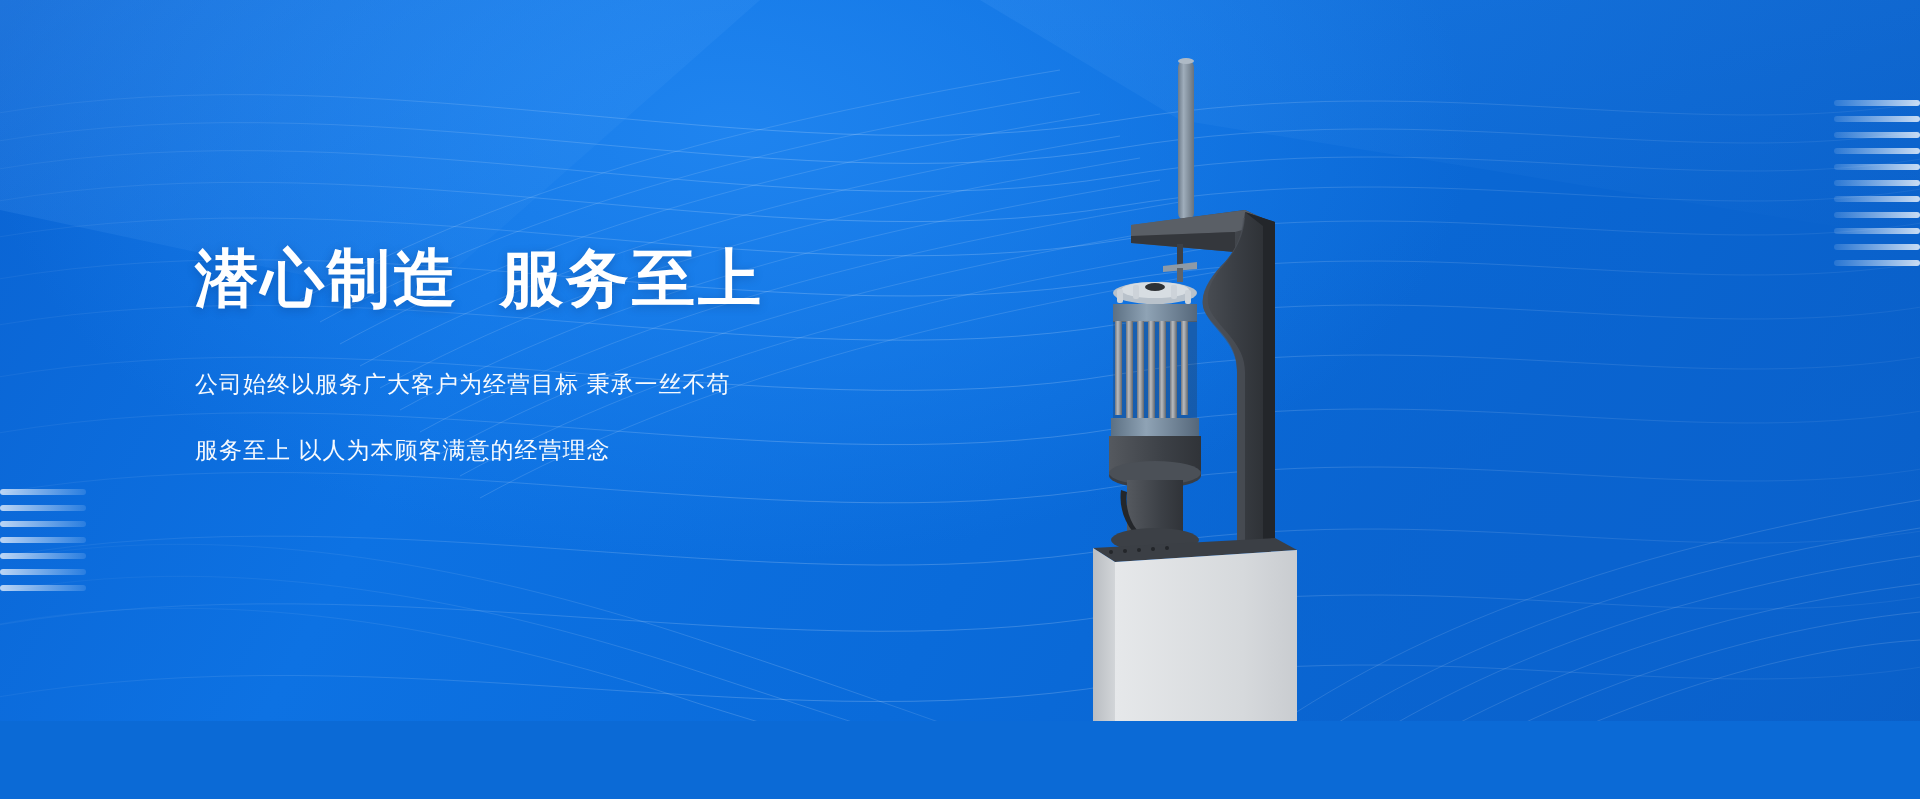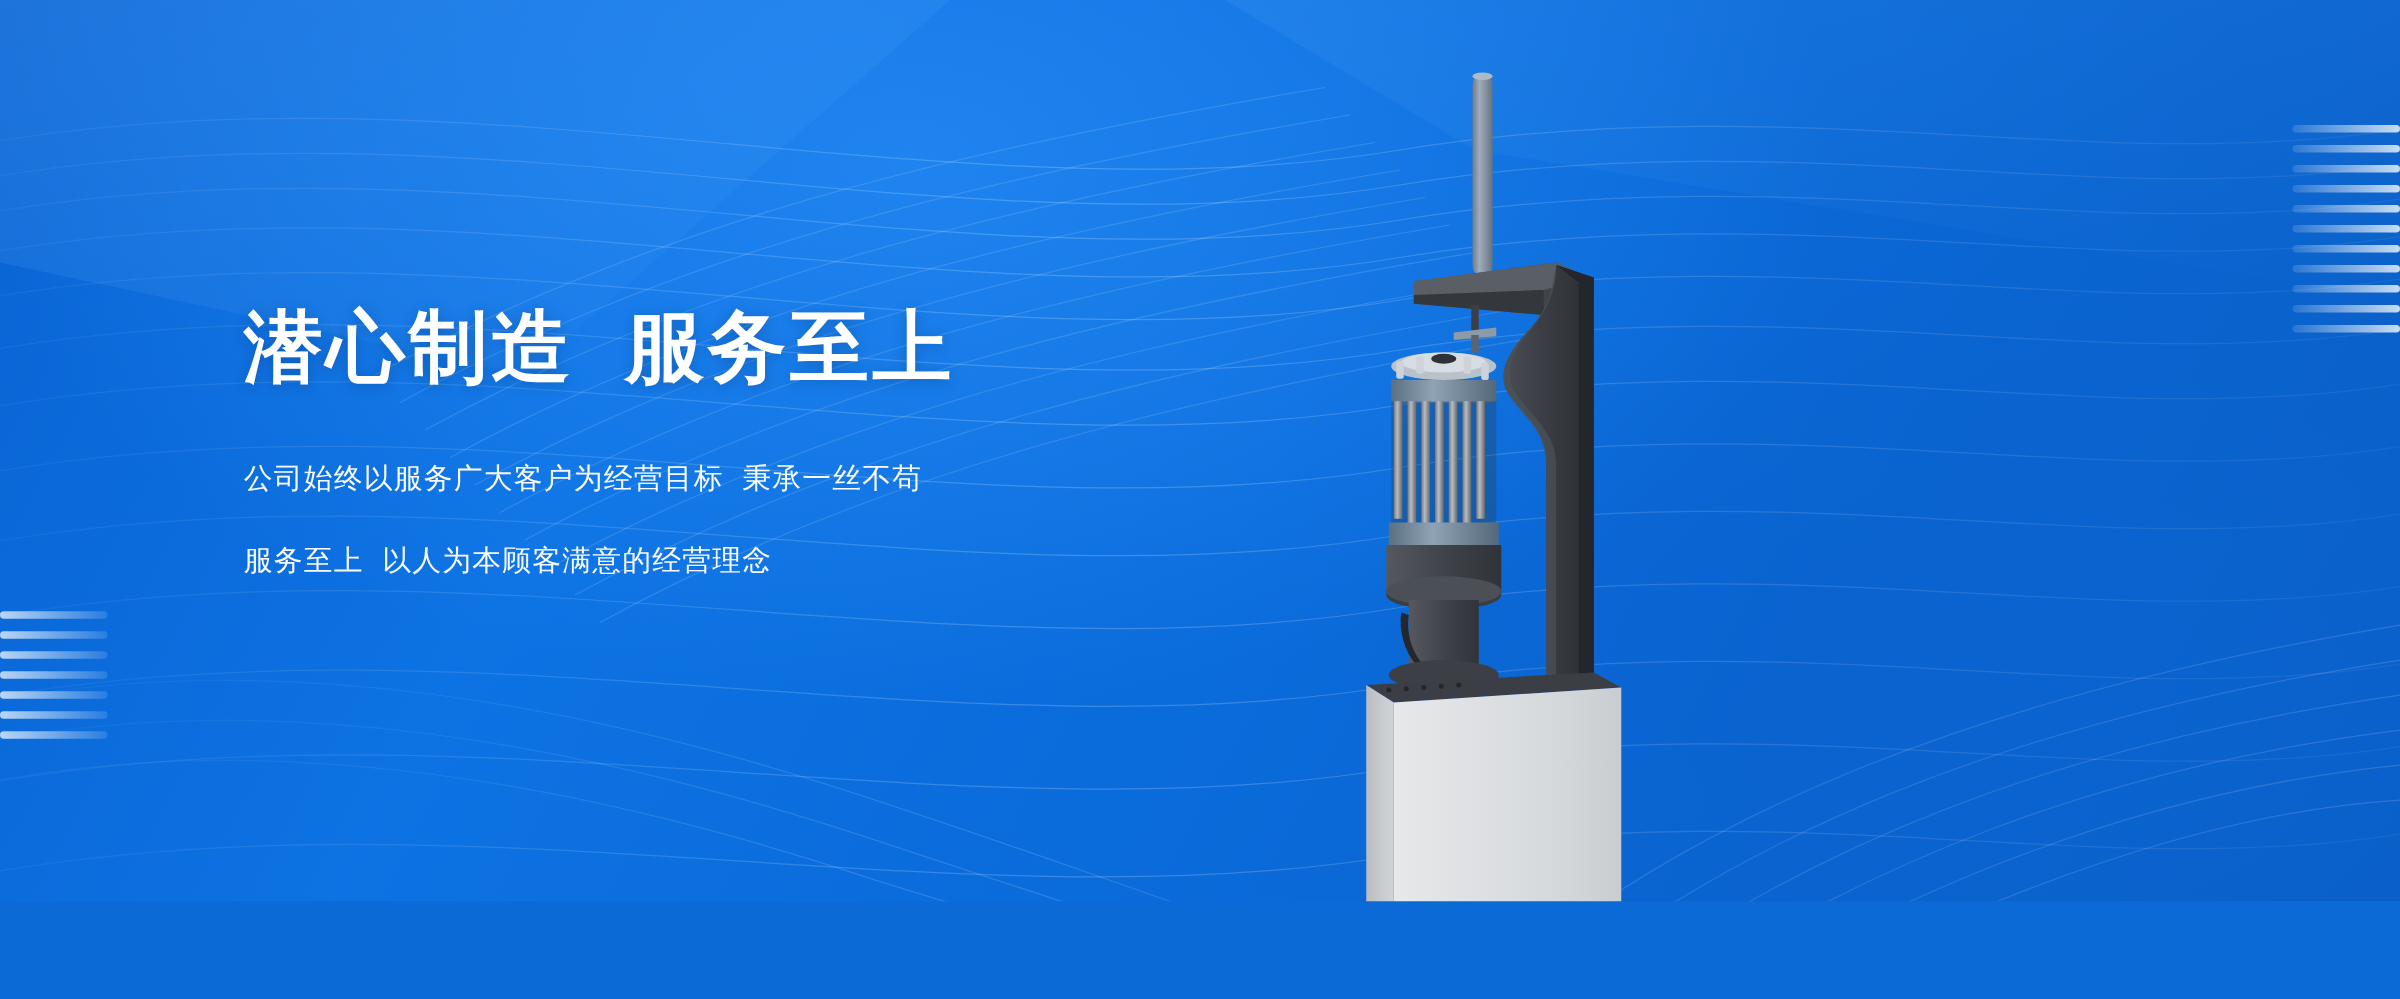--- a/index.html
+++ b/index.html
@@ -35,21 +35,21 @@
 
   
   .copy{position:absolute;left:195px;top:245px;width:760px;}
   .headline{
     font-size:63px;line-height:1.05;font-weight:700;color:#ffffff;
     letter-spacing:3px;white-space:pre;margin:0 0 52px 0;
     text-shadow:0 2px 10px rgba(0,30,80,.25);
   }
   .subline{
     font-size:23px;line-height:1.85;color:#ffffff;
-    letter-spacing:1px;white-space:pre;font-weight:400;opacity:.97;font-family:Liberation Mono, monospace;
+    letter-spacing:1px;white-space:pre;font-weight:400;opacity:.97;
   }
 
   
   .machine{position:absolute;left:1085px;top:40px;width:330px;height:740px;}
   .machine svg{display:block;}
 </style>
 </head>
 <body>
 
 <div class="banner">

